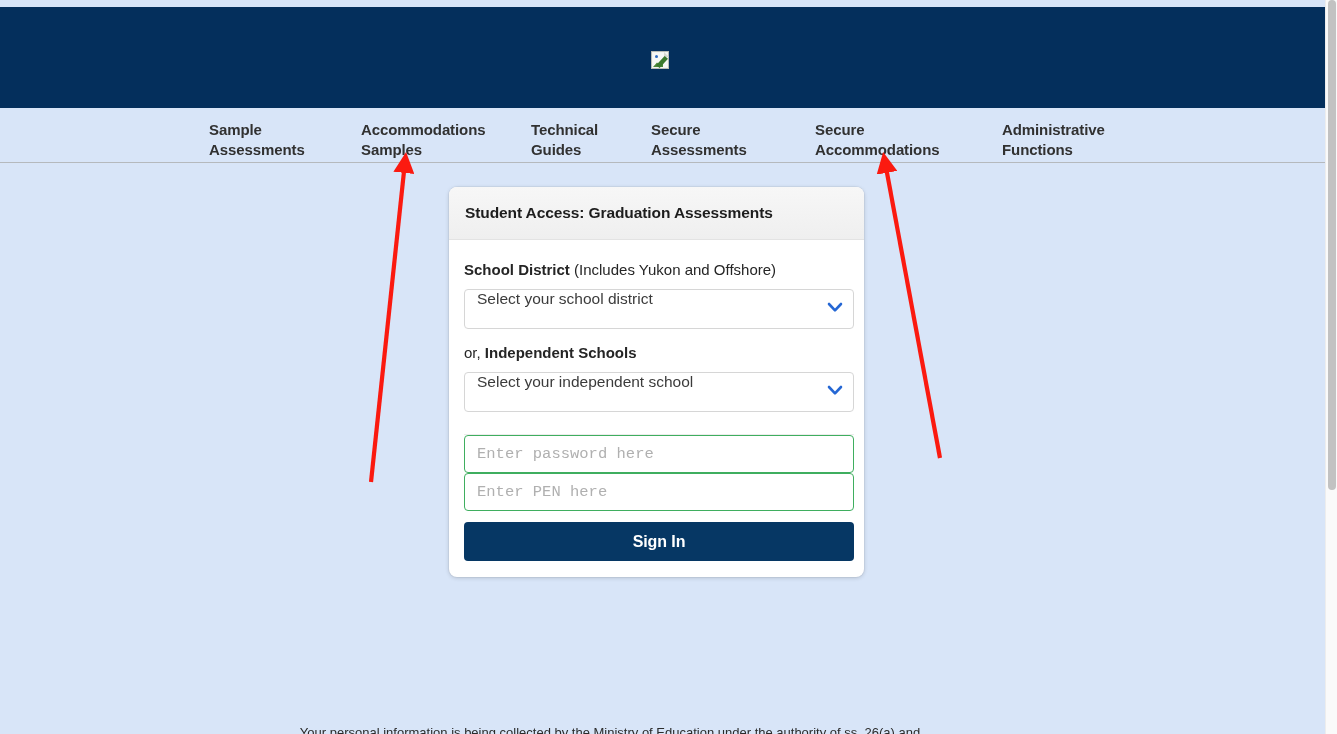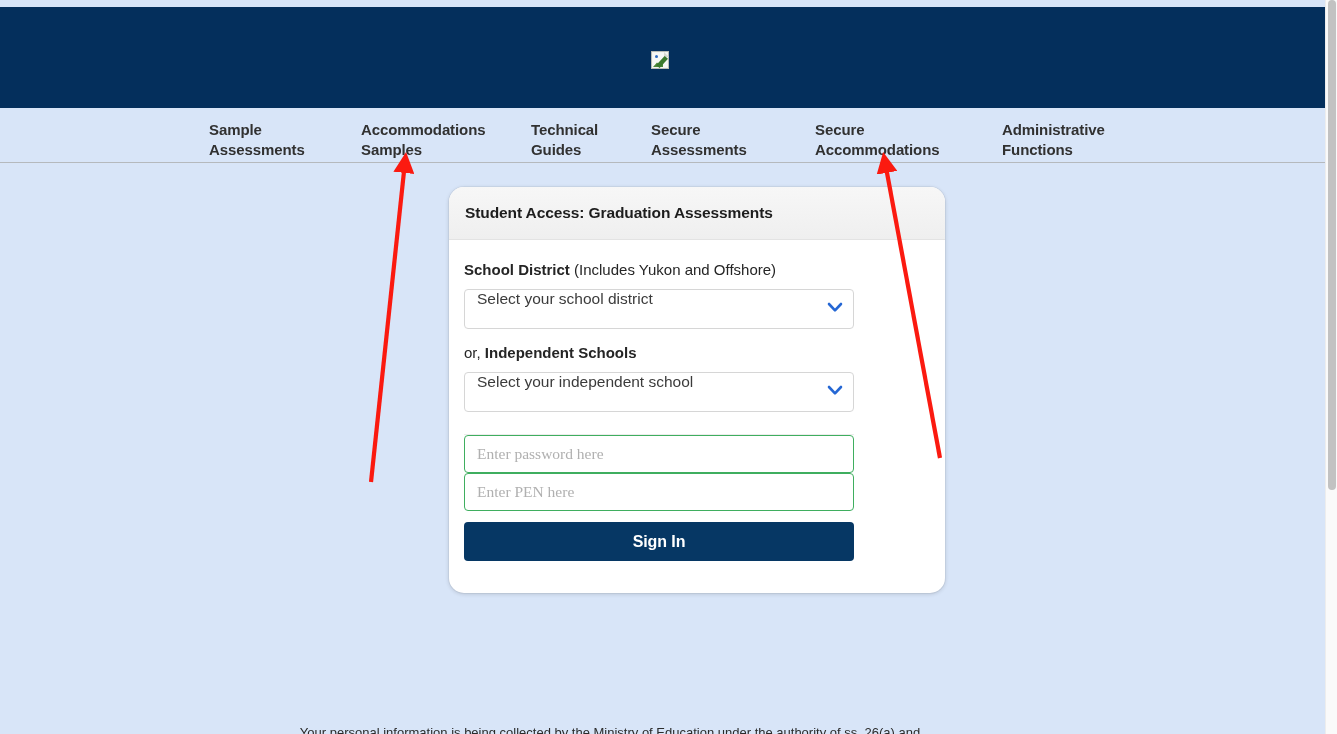--- a/index.html
+++ b/index.html
@@ -133,42 +133,42 @@
     width: 1325px;
     height: 578px;
     background: #d8e5f8;
   }
 
   
   .card {
     position: absolute;
     left: 449px;
     top: 24px;
-    width: 496px;
+    width: 415px;
     background: #ffffff;
-    border-radius: 15px;
+    border-radius: 8px;
     box-shadow: 0 1px 4px rgba(0,0,0,0.16), 0 0 0 1px rgba(0,0,0,0.04);
     overflow: hidden;
   }
   .card-header {
     height: 53px;
     background: linear-gradient(#f7f7f7, #efefef);
     border-bottom: 1px solid #e3e3e3;
     display: flex;
     align-items: center;
     padding-left: 16px;
   }
   .card-title {
     font-size: 15.5px;
     font-weight: bold;
     color: #1d1d1d;
     letter-spacing: -0.1px;
   }
   .card-body {
-    padding: 20px 15px 32px 15px;
+    padding: 20px 15px 16px 15px;
   }
 
   .field-label {
     font-size: 15px;
     color: #252525;
     margin-bottom: 9px;
     line-height: 20px;
   }
   .field-label b { font-weight: bold; }
 
@@ -214,21 +214,21 @@
   }
   .text-input {
     width: 390px;
     height: 38px;
     border: 1px solid #3fae5f;
     border-radius: 4px;
     background: #ffffff;
     padding: 0 12px;
     font-size: 15.5px;
     color: #737373;
-    font-family: Liberation Serif, serif;
+    font-family: Liberation Mono, monospace;
     outline: none;
   }
   .text-input::placeholder { color: #b0b0b0; }
 
   .signin-btn {
     margin-top: 11px;
     width: 390px;
     height: 39px;
     background: #063764;
     border: none;

